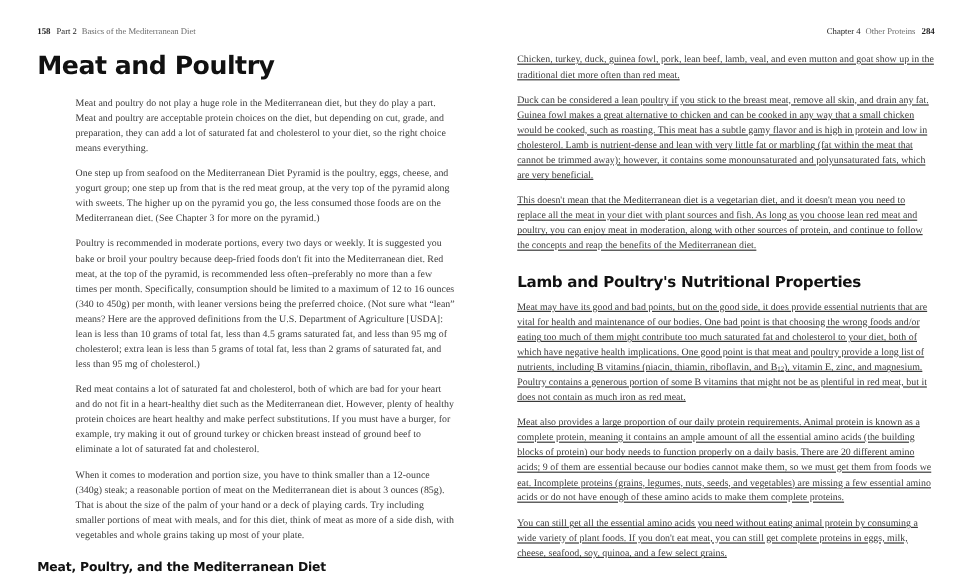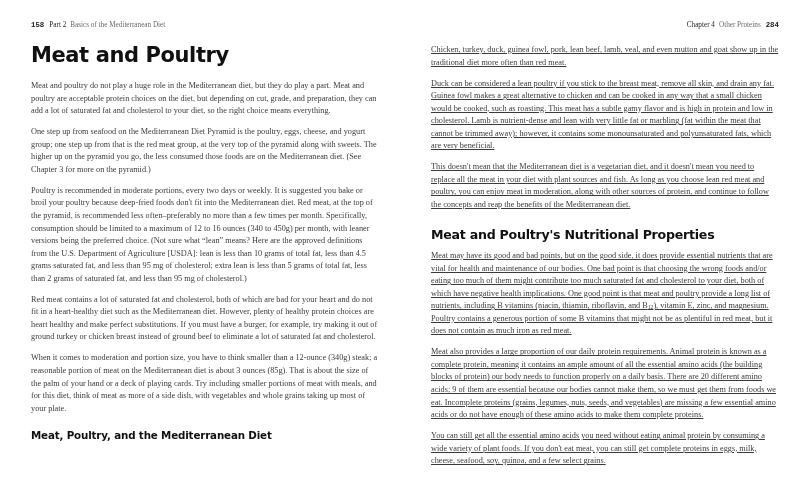--- a/index.html
+++ b/index.html
@@ -29,21 +29,21 @@
     top: 22px;
     font-size: 7.2px;
     line-height: 1;
     white-space: nowrap;
     color: #5d5d5d;
   }
   .running-head.left  { left: 31px;  text-align: left; }
   .running-head.right { right: 31px; text-align: right; }
 
   .rh-folio {
-    font-family: Liberation Mono, monospace;
+    font-family: Liberation Serif, serif;
     font-weight: bold;
     color: #1d1d1d;
     font-size: 7.4px;
   }
   .rh-part {
     font-weight: normal;
     color: #1d1d1d;
     margin-left: 5px;
   }
   .rh-title {
@@ -105,20 +105,21 @@
     margin: 0 0 8.5px 0;
     padding: 0 0 0 10px;
     font-size: 8.25px;
     line-height: 12.55px;
     text-align: left;
     color: #3a3a3a;
     -webkit-font-smoothing: antialiased;
   }
   p.body.flush {
     padding-left: 0;
+    margin-left: 32px;
   }
   .col-right p.body {
     padding-left: 0;
     text-decoration: underline;
   }
   .col-right .after-head {
     padding-left: 10px;
   }
   sub {
     font-size: 0.68em;
@@ -154,21 +155,21 @@
       <h3 class="subsection-title">Meat, Poultry, and the Mediterranean Diet</h3>
 
     </div>
 
     <div class="col col-right">
 
       <p class="body">Chicken, turkey, duck, guinea fowl, pork, lean beef, lamb, veal, and even mutton and goat show up in the traditional diet more often than red meat.</p>
       <p class="body">Duck can be considered a lean poultry if you stick to the breast meat, remove all skin, and drain any fat. Guinea fowl makes a great alternative to chicken and can be cooked in any way that a small chicken would be cooked, such as roasting. This meat has a subtle gamy flavor and is high in protein and low in cholesterol. Lamb is nutrient-dense and lean with very little fat or marbling (fat within the meat that cannot be trimmed away); however, it contains some monounsaturated and polyunsaturated fats, which are very beneficial.</p>
       <p class="body">This doesn't mean that the Mediterranean diet is a vegetarian diet, and it doesn't mean you need to replace all the meat in your diet with plant sources and fish. As long as you choose lean red meat and poultry, you can enjoy meat in moderation, along with other sources of protein, and continue to follow the concepts and reap the benefits of the Mediterranean diet.</p>
 
-      <h2 class="section-title">Meat and Poultry's Nutritional Properties</h2>
+      <h2 class="section-title">Lamb and Poultry's Nutritional Properties</h2>
 
       <p class="body after-head"><span>Meat may have its good and bad points, but on the good side, it does provide essential nutrients that are vital for health and maintenance of our bodies. One bad point is that choosing the wrong foods and/or eating too much of them might contribute too much saturated fat and cholesterol to your diet, both of which have negative health implications. One good point is that meat and poultry provide a long list of nutrients, including B vitamins (niacin, thiamin, riboflavin, and B</span><sub>12</sub><span>), vitamin E, zinc, and magnesium. Poultry contains a generous portion of some B vitamins that might not be as plentiful in red meat, but it does not contain as much iron as red meat.</span></p>
 
       <p class="body">Meat also provides a large proportion of our daily protein requirements. Animal protein is known as a complete protein, meaning it contains an ample amount of all the essential amino acids (the building blocks of protein) our body needs to function properly on a daily basis. There are 20 different amino acids; 9 of them are essential because our bodies cannot make them, so we must get them from foods we eat. Incomplete proteins (grains, legumes, nuts, seeds, and vegetables) are missing a few essential amino acids or do not have enough of these amino acids to make them complete proteins.</p>
       <p class="body">You can still get all the essential amino acids you need without eating animal protein by consuming a wide variety of plant foods. If you don't eat meat, you can still get complete proteins in eggs, milk, cheese, seafood, soy, quinoa, and a few select grains.</p>
 
     </div>
 
   </div>
 

